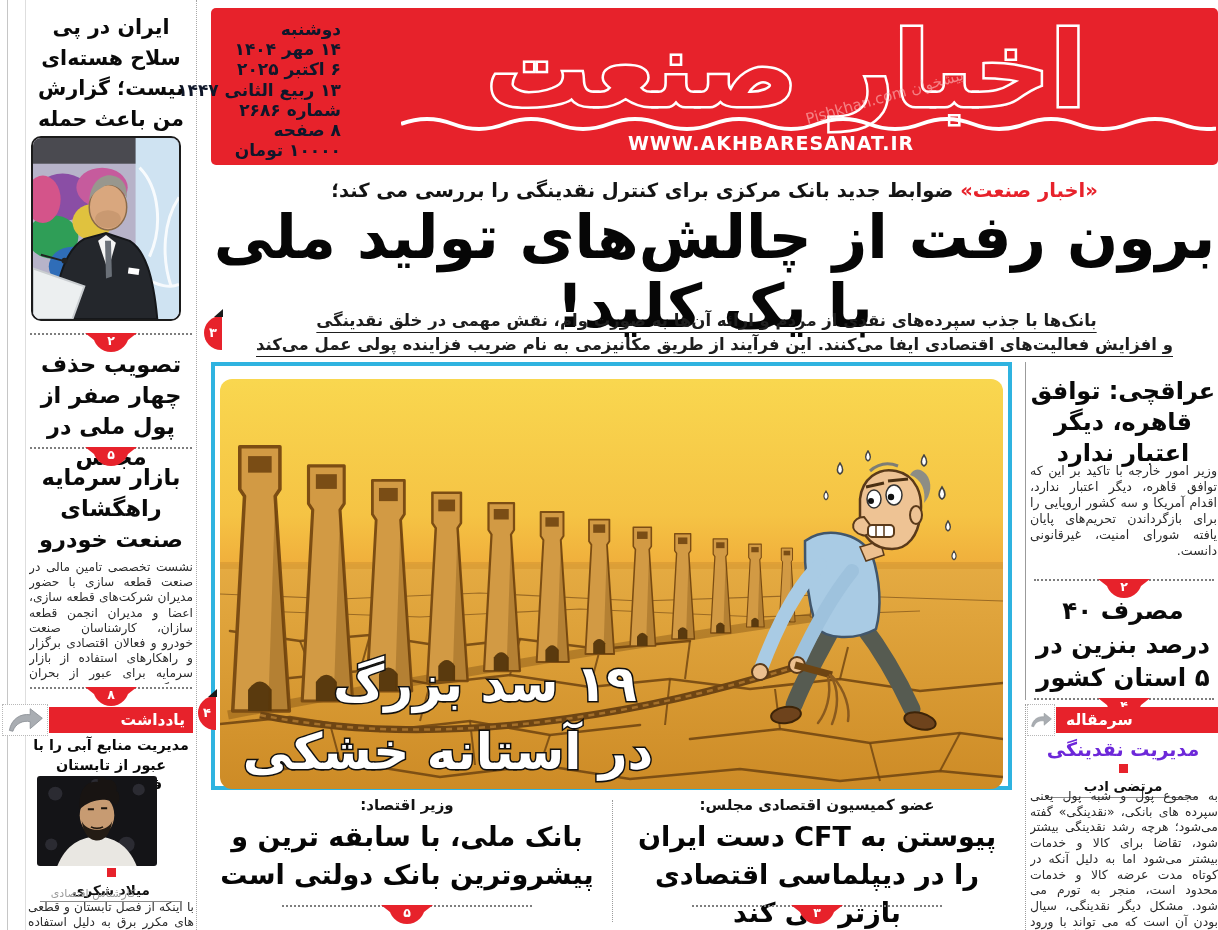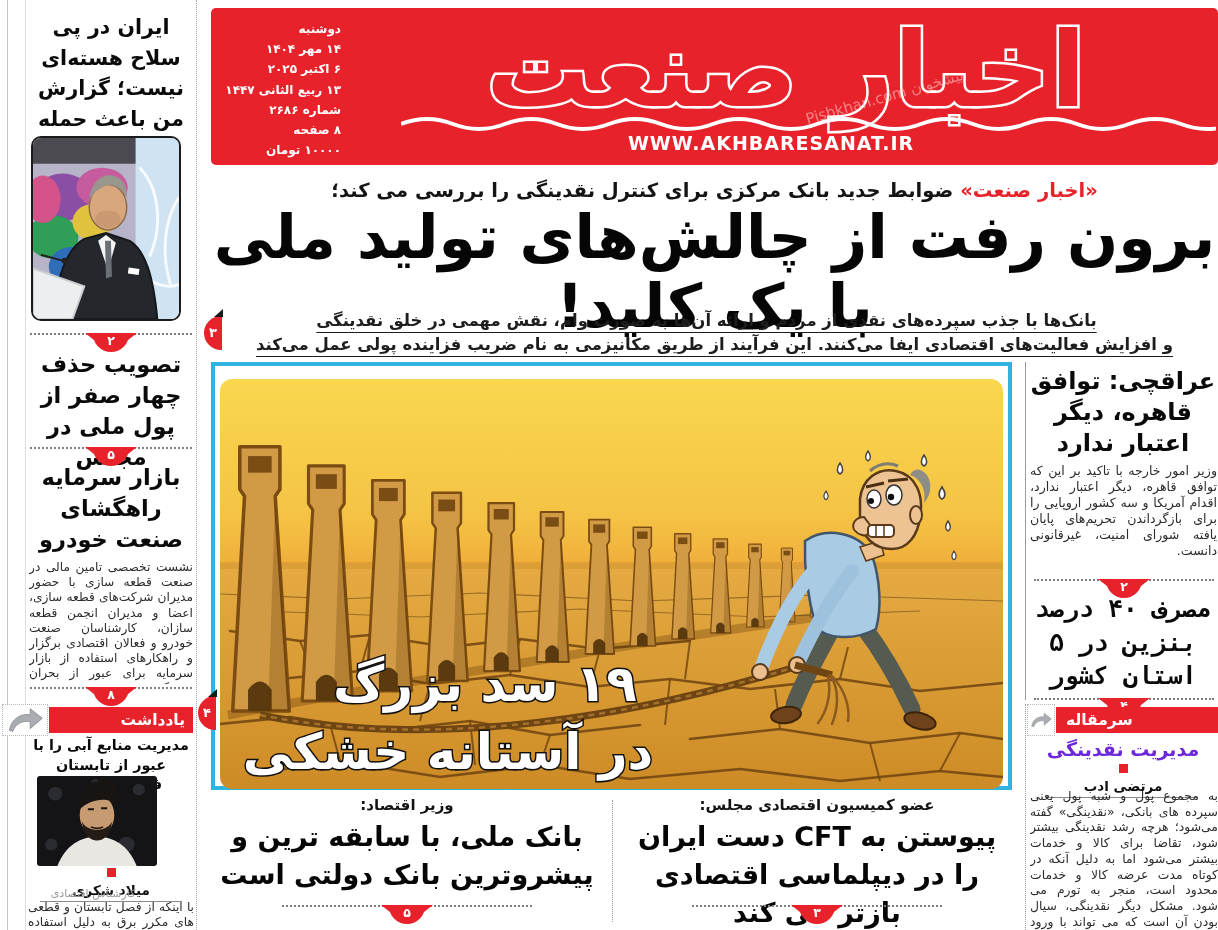--- a/index.html
+++ b/index.html
@@ -4,21 +4,21 @@
 <style>
   :root{ --red:#e7222b; }
   *{box-sizing:border-box; margin:0; padding:0;}
   body{background:#fff; font-family:"DejaVu Sans", sans-serif; width:1218px; height:930px;}
   #page{position:relative; width:1218px; height:930px; background:#fff; overflow:hidden; direction:rtl;}
   .abs{position:absolute;}
   .c{text-align:center;}
   .j{text-align:justify; text-align-last:right;}
   .vrule{position:absolute; width:0; top:0; height:930px;}
   .masthead{background:var(--red); border-radius:5px;}
-  .dates div{color:#ffffff; font-size:12px; font-weight:bold; line-height:20.2px; white-space:nowrap;}
+  .dates div{color:#0f172a; font-size:17px; font-weight:bold; line-height:20.2px; white-space:nowrap;}
   .site-url{color:#fff; font-weight:bold; font-size:19px; letter-spacing:1px; direction:ltr; text-align:center;}
   .watermark{color:rgba(255,205,205,.55); font-size:15px; transform:rotate(-16deg); white-space:nowrap;}
   .kicker{font-size:19.5px; font-weight:bold; color:#141414;}
   .kicker .brand{color:var(--red);}
   .main-headline{font-size:60px; font-weight:bold; color:#060606; line-height:1.15; letter-spacing:-1px;}
   .deck{font-size:16.5px; font-weight:bold; color:#1e1e1e; text-decoration:underline; text-underline-offset:6px; text-decoration-thickness:1px;}
   .sep{border-top:2px dotted #7e7e7e; height:0;}
   .hb{position:absolute; top:-2px; left:50%; transform:translateX(-50%); width:36px; height:19px; background:var(--red); border-radius:0 0 18px 18px; color:#fff; font-size:12.5px; font-weight:bold; text-align:center; line-height:16px;}
   .hb::before,.hb::after{content:''; position:absolute; top:0;}
   .hb::before{left:-8px; border-top:7px solid var(--red); border-left:9px solid transparent;}
@@ -299,28 +299,28 @@
     </svg>
   </div>
 
   <div class="abs author" style="left:40px; top:868px; width:142px;">
     <span class="sq"></span>
     <span class="nm">میلاد شکری</span>
   </div>
   <div class="abs role c" style="left:28px; top:887px; width:130px;">کارشناس اقتصادی</div>
   <div class="abs sb-body j" style="left:28px; top:900px; width:166px; height:30px; overflow:hidden;">با اینکه از فصل تابستان و قطعی های مکرر برق به دلیل استفاده از وسایل</div>
 
-  <div class="abs rc-h c" style="left:1030px; top:366px; width:186px;">عراقچی: توافق قاهره، دیگر اعتبار ندارد</div>
+  <div class="abs rc-h c" style="left:1030px; top:376px; width:186px;">عراقچی: توافق قاهره، دیگر اعتبار ندارد</div>
   <div class="abs rc-body j" style="left:1030px; top:463px; width:187px; height:114px; overflow:hidden;">وزیر امور خارجه با تاکید بر این که توافق قاهره، دیگر اعتبار ندارد، اقدام آمریکا و سه کشور اروپایی را برای بازگرداندن تحریم‌های پایان یافته شورای امنیت، غیرقانونی دانست.</div>
 
   <div class="abs sep" style="left:1034px; top:579px; width:180px;">
     <div class="hb">۲</div>
   </div>
 
-  <div class="abs rc-h2 c" style="left:1030px; top:594px; width:186px;font-family:Liberation Mono, monospace;">مصرف ۴۰ درصد بنزین در ۵ استان کشور</div>
+  <div class="abs rc-h2 c" style="left:1030px; top:594px; width:186px;">مصرف ۴۰ درصد بنزین در ۵ استان کشور</div>
 
   <div class="abs sep" style="left:1034px; top:698px; width:180px;">
     <div class="hb">۴</div>
   </div>
 
   <div class="abs arrowbox" style="left:1027px; top:704px; width:28px; height:32px;">
     <svg width="24" height="22" viewBox="0 0 46 30">
       <path d="M5,27 C7,14 18,7 29,9 L29,2 L43,13 L29,25 L29,17 C21,15 12,19 9,28 Z" fill="#a9adb2" stroke="#8b9095" stroke-width="1"></path>
     </svg>
   </div>

